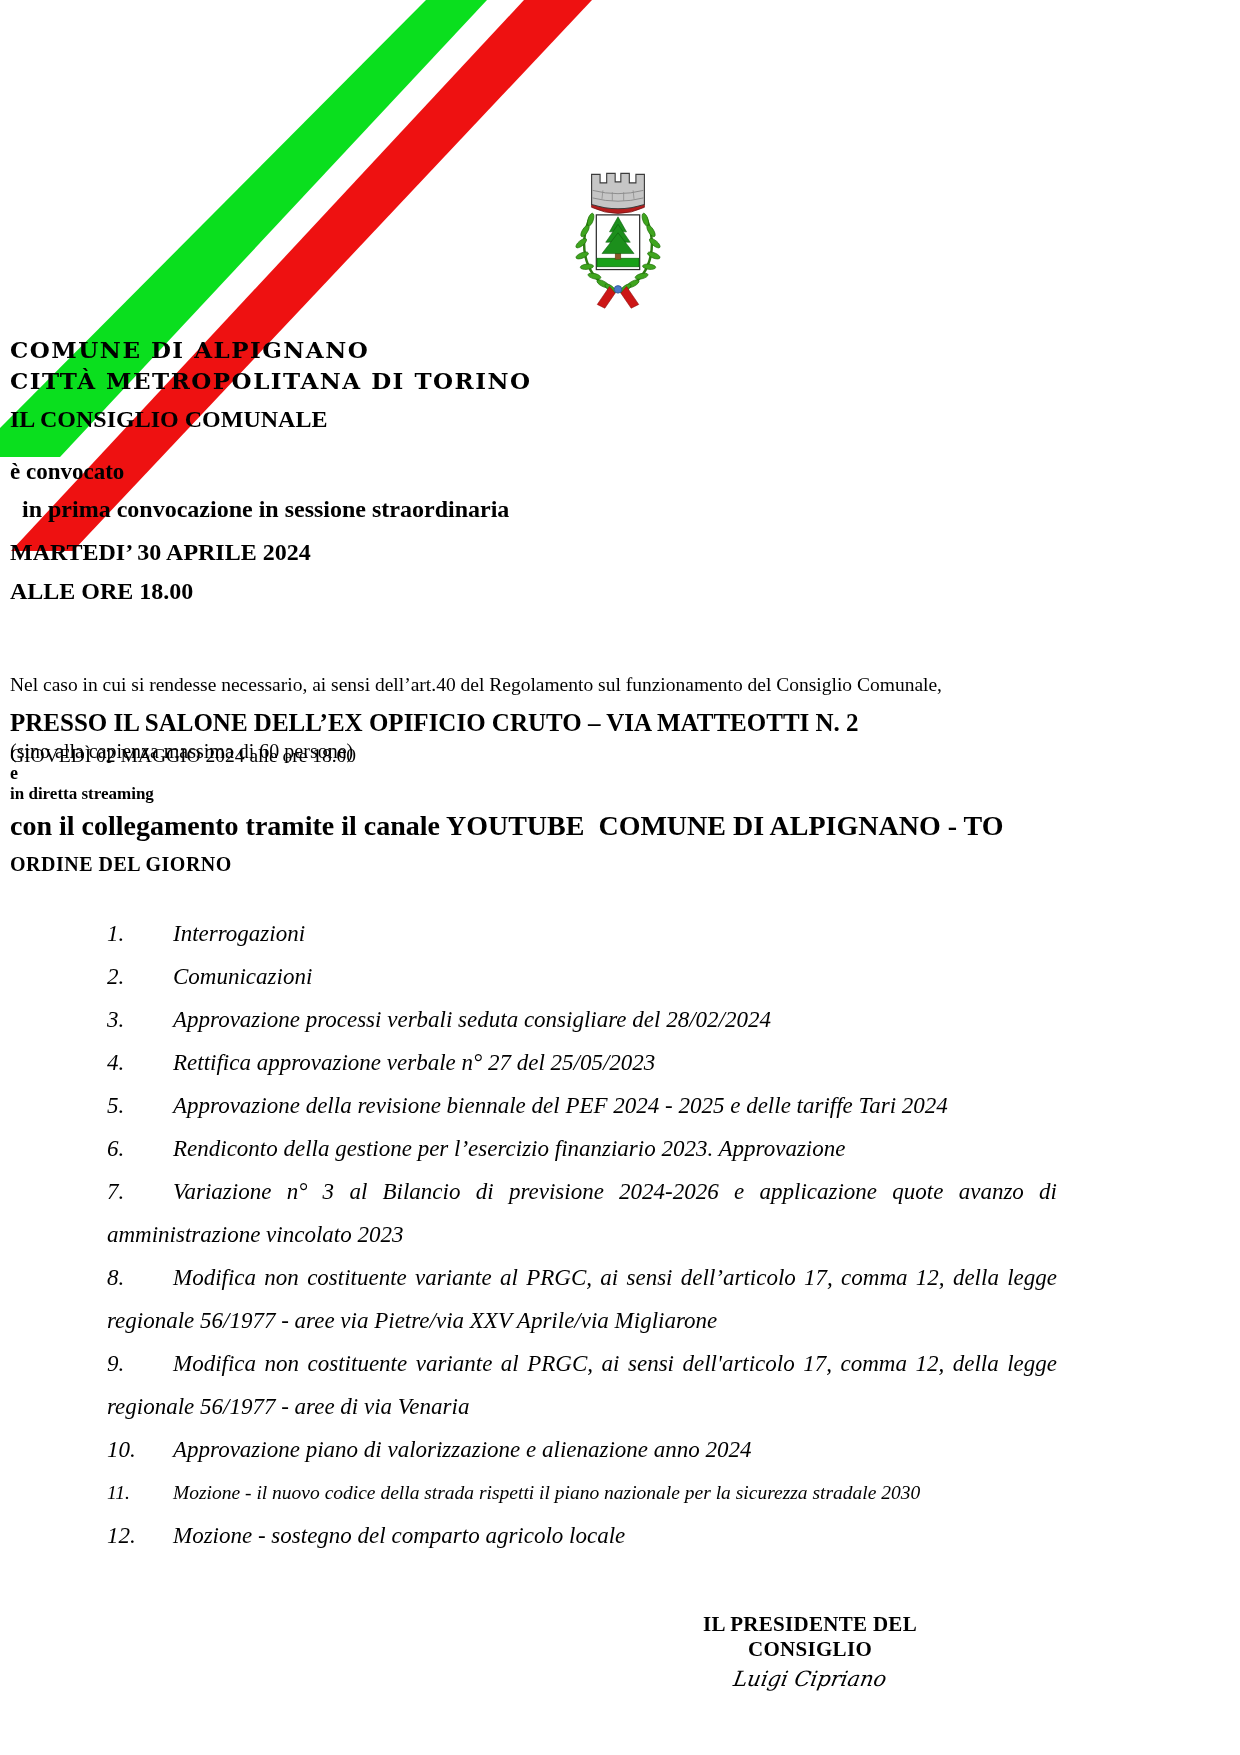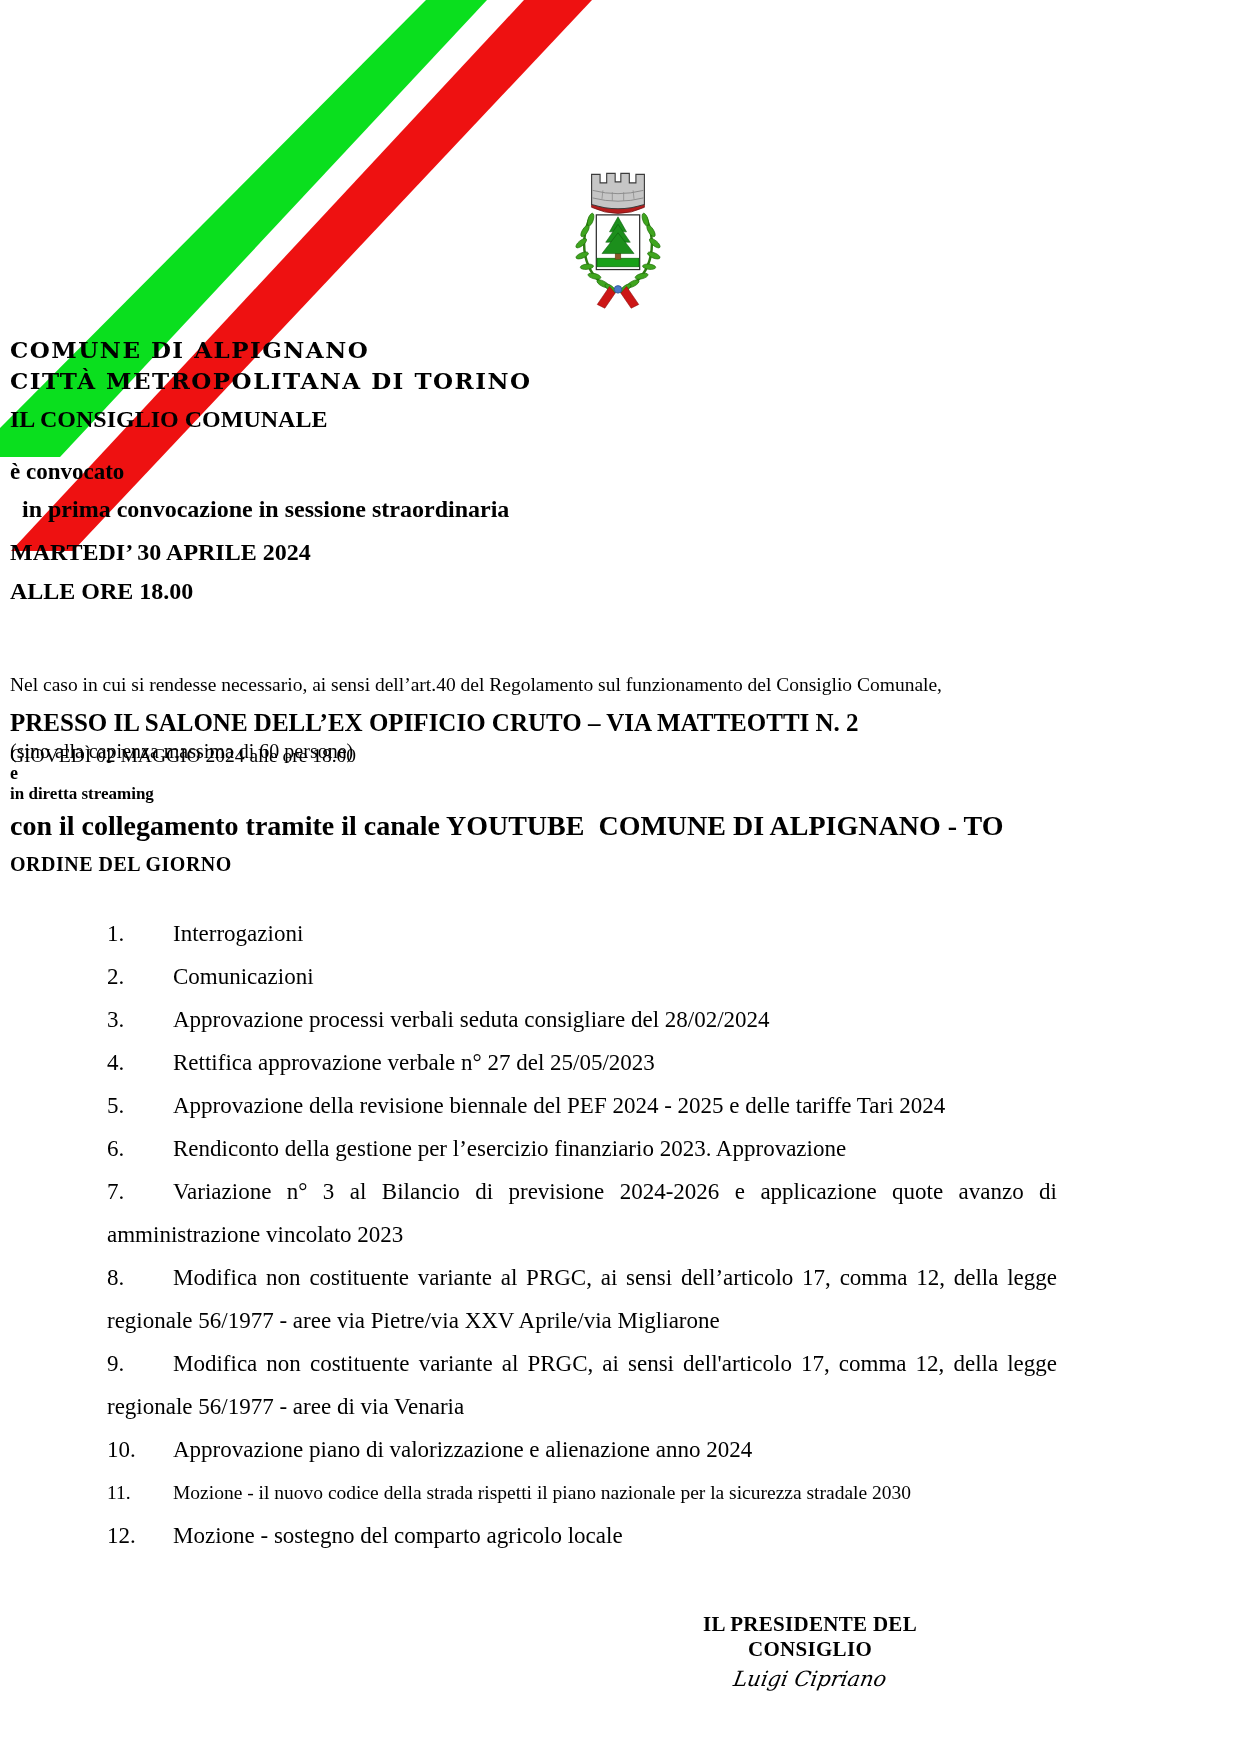--- a/index.html
+++ b/index.html
@@ -32,21 +32,21 @@
   .t-venue{top:709px;font-weight:700;font-size:25px;}
   .t-capacity{top:740px;font-size:20px;}
   .t-and{top:763px;font-weight:700;font-size:18px;}
   .t-stream{top:784px;font-weight:700;font-size:17px;}
   .t-youtube{top:810px;font-weight:700;font-size:28px;}
   .t-odg{top:853px;font-weight:700;font-size:20px;letter-spacing:0.5px;}
   .agenda{
     position:absolute;left:107px;top:912px;width:950px;
     font-size:23px;line-height:43px;
   }
-  .agenda-item{text-align:justify;}
+  .agenda-item{text-align:justify;font-style:italic;}
   .agenda-item .num{display:inline-block;width:66px;}
   .agenda-item.small{font-size:19.5px;}
   .signature{
     position:absolute;left:640px;top:1612px;width:340px;text-align:center;
   }
   .sig-role{font-weight:700;font-size:21px;letter-spacing:0.3px;}
   .sig-name{
     margin-top:5px;
     font-family:"DejaVu Serif", serif;
     font-style:italic;

